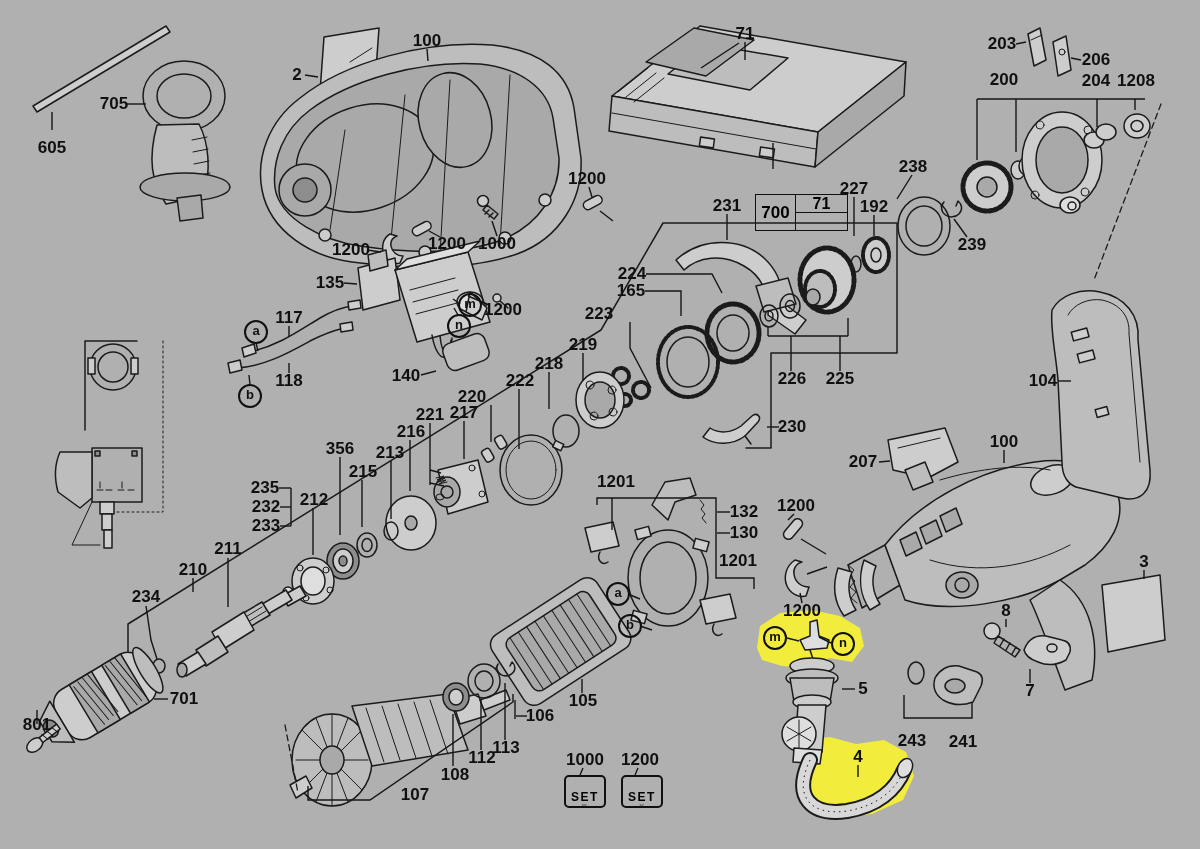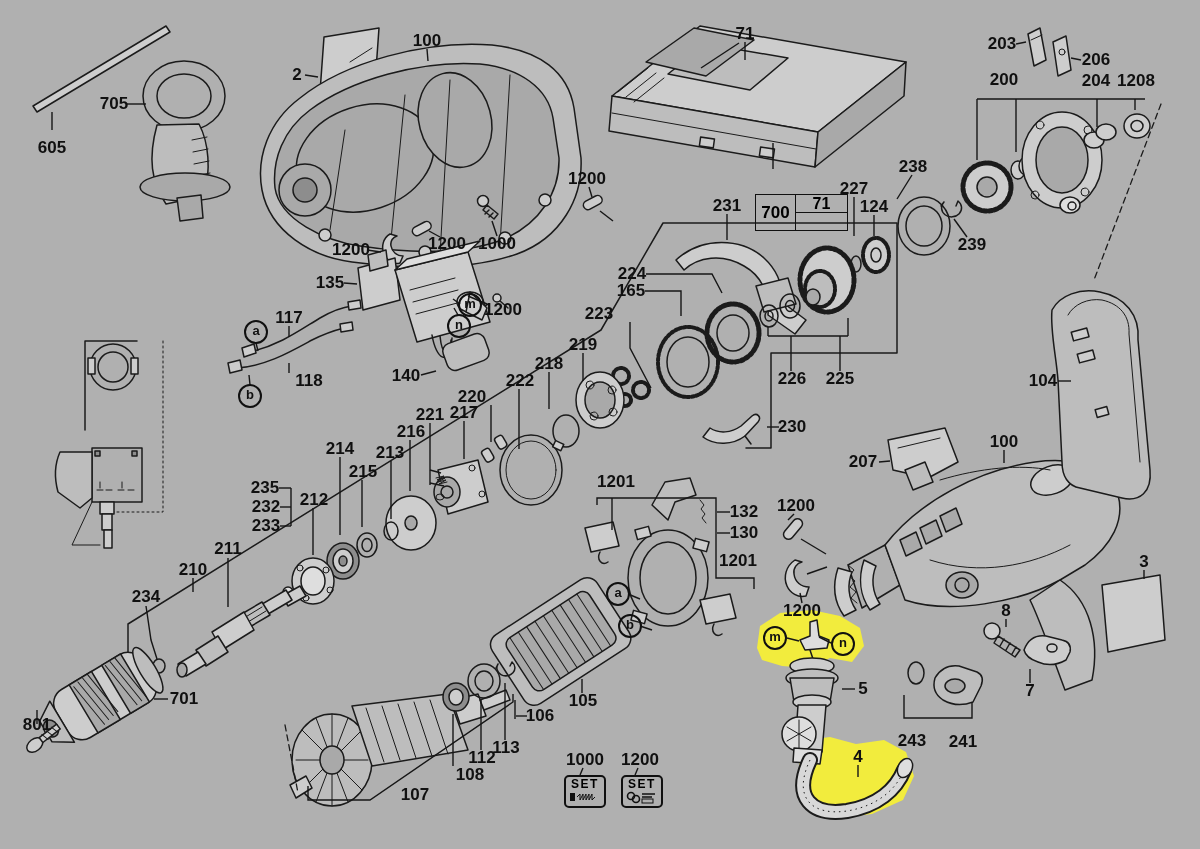--- a/index.html
+++ b/index.html
@@ -24,21 +24,21 @@
         border:1.7px solid #101010;box-sizing:border-box;margin-top:25px;}
   .reftable .cl{position:absolute;left:0;top:0;width:40px;height:100%;border-right:1.7px solid #101010;
         box-sizing:border-box;display:flex;align-items:center;justify-content:center;
         font-size:17px;font-weight:bold;}
   .reftable .ctr{position:absolute;left:40px;top:0;right:0;height:18px;border-bottom:1.7px solid #101010;
         box-sizing:border-box;display:flex;align-items:center;justify-content:center;
         font-size:16px;font-weight:bold;}
   .reftable .cbr{position:absolute;left:40px;bottom:0;right:0;height:17px;}
   .setbox{position:absolute;width:42px;height:33px;border:2.5px solid #101010;border-radius:5px;
         box-sizing:border-box;display:flex;flex-direction:column;align-items:center;}
-  .setbox .st{font-size:12px;font-weight:bold;letter-spacing:1.5px;line-height:13px;margin-top:1px;}
+  .setbox .st{font-size:12px;font-weight:bold;letter-spacing:1.5px;line-height:13px;margin-top:14px;}
 </style>
 </head>
 <body>
 
 <div id="canvas">
 
 <svg id="art" width="1200" height="849" viewBox="0 0 1200 849">
 
   <polygon fill="#f2ec3d" points="757,648 760,626 780,613 812,610 840,616 860,628 864,646 852,662 830,658 810,668 782,666 762,660"></polygon>
   <polygon fill="#f2ec3d" points="830,737 856,744 884,740 906,752 914,776 903,800 872,814 838,818 810,806 797,782 801,754 815,739"></polygon>
@@ -556,44 +556,44 @@
       <div class="lbl" style="left: 427px; top: 41px;">100</div>
       <div class="lbl" style="left: 745px; top: 34px;">71</div>
       <div class="lbl" style="left: 1002px; top: 44px;">203</div>
       <div class="lbl" style="left: 1096px; top: 60px;">206</div>
       <div class="lbl" style="left: 1004px; top: 80px;">200</div>
       <div class="lbl" style="left: 1096px; top: 81px;">204</div>
       <div class="lbl" style="left: 1136px; top: 81px;">1208</div>
       <div class="lbl" style="left: 587px; top: 179px;">1200</div>
       <div class="lbl" style="left: 913px; top: 167px;">238</div>
       <div class="lbl" style="left: 854px; top: 189px;">227</div>
-      <div class="lbl" style="left: 874px; top: 207px;">124</div>
+      <div class="lbl" style="left: 874px; top: 207px;">192</div>
       <div class="lbl" style="left: 727px; top: 206px;">231</div>
       <div class="lbl" style="left: 972px; top: 245px;">239</div>
       <div class="lbl" style="left: 351px; top: 250px;">1200</div>
       <div class="lbl" style="left: 447px; top: 244px;">1200</div>
       <div class="lbl" style="left: 497px; top: 244px;">1000</div>
       <div class="lbl" style="left: 330px; top: 283px;">135</div>
       <div class="lbl" style="left: 503px; top: 310px;">1200</div>
       <div class="lbl" style="left: 289px; top: 318px;">117</div>
       <div class="lbl" style="left: 632px; top: 274px;">224</div>
       <div class="lbl" style="left: 631px; top: 291px;">165</div>
       <div class="lbl" style="left: 599px; top: 314px;">223</div>
-      <div class="lbl" style="left: 289px; top: 381px; margin-left: 20px;">118</div>
+      <div class="lbl" style="left: 289px; top: 381px;">118</div>
       <div class="lbl" style="left: 406px; top: 376px;">140</div>
       <div class="lbl" style="left: 583px; top: 345px;">219</div>
       <div class="lbl" style="left: 549px; top: 364px;">218</div>
       <div class="lbl" style="left: 520px; top: 381px;">222</div>
       <div class="lbl" style="left: 472px; top: 397px;">220</div>
       <div class="lbl" style="left: 464px; top: 413px;">217</div>
       <div class="lbl" style="left: 430px; top: 415px;">221</div>
       <div class="lbl" style="left: 411px; top: 432px;">216</div>
       <div class="lbl" style="left: 390px; top: 453px;">213</div>
       <div class="lbl" style="left: 363px; top: 472px;">215</div>
-      <div class="lbl" style="left: 340px; top: 449px;">214</div>
+      <div class="lbl" style="left: 340px; top: 449px;">356</div>
       <div class="lbl" style="left: 314px; top: 500px;">212</div>
       <div class="lbl" style="left: 265px; top: 488px;">235</div>
       <div class="lbl" style="left: 266px; top: 507px;">232</div>
       <div class="lbl" style="left: 266px; top: 526px;">233</div>
       <div class="lbl" style="left: 228px; top: 549px;">211</div>
       <div class="lbl" style="left: 193px; top: 570px;">210</div>
       <div class="lbl" style="left: 146px; top: 597px;">234</div>
       <div class="lbl" style="left: 792px; top: 379px;">226</div>
       <div class="lbl" style="left: 840px; top: 379px;">225</div>
       <div class="lbl" style="left: 792px; top: 427px;">230</div>
@@ -609,21 +609,21 @@
       <div class="lbl" style="left: 1144px; top: 562px;">3</div>
       <div class="lbl" style="left: 1006px; top: 611px;">8</div>
       <div class="lbl" style="left: 1030px; top: 691px;">7</div>
       <div class="lbl" style="left: 863px; top: 689px;">5</div>
       <div class="lbl" style="left: 858px; top: 757px;">4</div>
       <div class="lbl" style="left: 912px; top: 741px;">243</div>
       <div class="lbl" style="left: 963px; top: 742px;">241</div>
       <div class="lbl" style="left: 37px; top: 701px; margin-top: 24px;">801</div>
       <div class="lbl" style="left: 184px; top: 699px;">701</div>
       <div class="lbl" style="left: 415px; top: 795px;">107</div>
-      <div class="lbl" style="left: 470px; top: 775px; text-align: center;">108</div>
+      <div class="lbl" style="left: 455px; top: 775px; text-align: center;">108</div>
       <div class="lbl" style="left: 482px; top: 758px;">112</div>
       <div class="lbl" style="left: 506px; top: 748px;">113</div>
       <div class="lbl" style="left: 540px; top: 716px;">106</div>
       <div class="lbl" style="left: 583px; top: 701px;">105</div>
       <div class="lbl" style="left: 585px; top: 760px;">1000</div>
       <div class="lbl" style="left: 640px; top: 760px;">1200</div>
       <div class="circ" style="left: 256px; top: 332px;">a</div>
       <div class="circ" style="left: 250px; top: 396px;">b</div>
       <div class="circ" style="left: 470px; top: 305px;">m</div>
       <div class="circ" style="left: 459px; top: 326px;">n</div>

